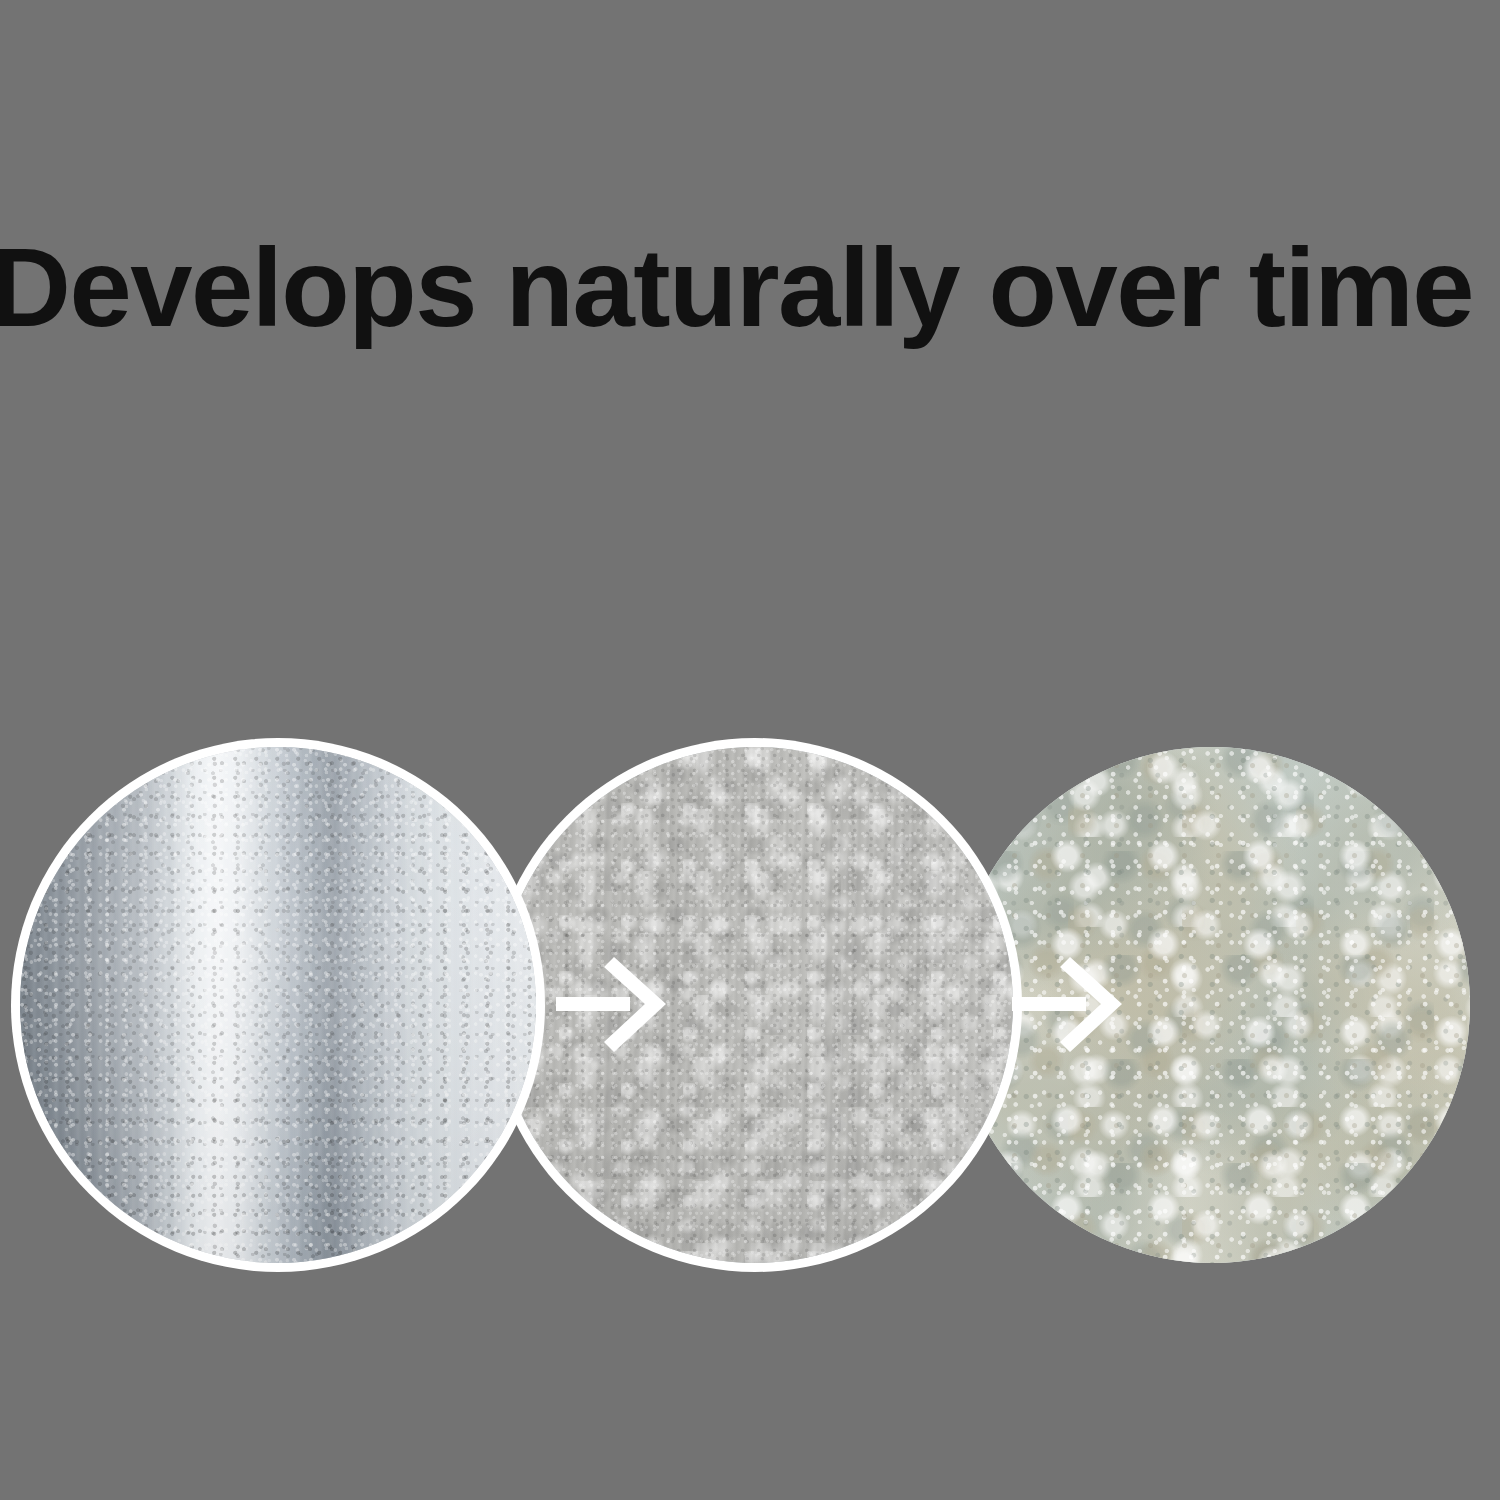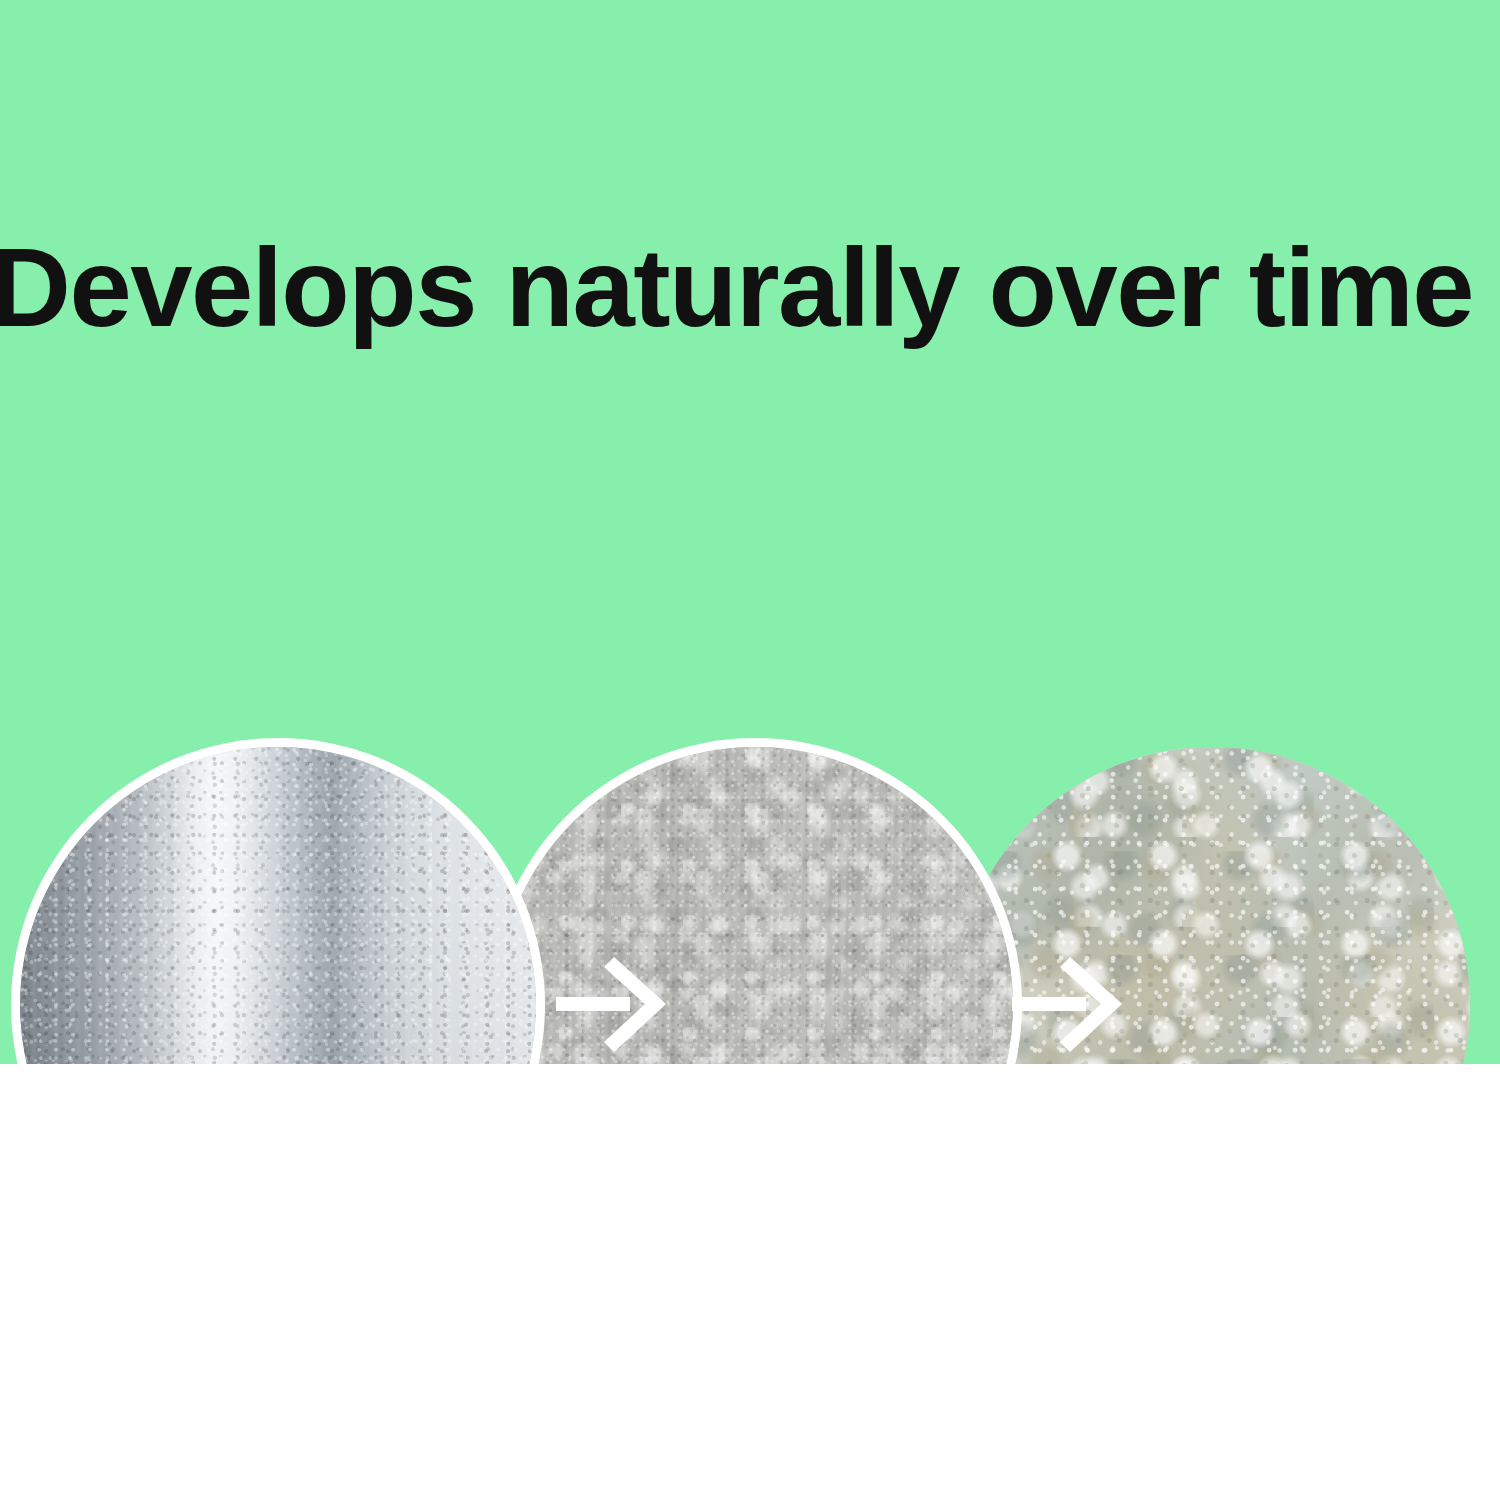--- a/index.html
+++ b/index.html
@@ -11,22 +11,22 @@
   body {
     width: 1500px;
     height: 1500px;
     overflow: hidden;
     font-family: "Liberation Sans", sans-serif;
   }
 
   #slide {
     position: relative;
     width: 1500px;
-    height: 1064px;
-    background: #86efac;
+    height: 1500px;
+    background: #737373;
     overflow: hidden;
   }
 
   
   #headline {
     position: absolute;
     left: -10px;
     top: 232px;
     width: 1700px;
     white-space: nowrap;

